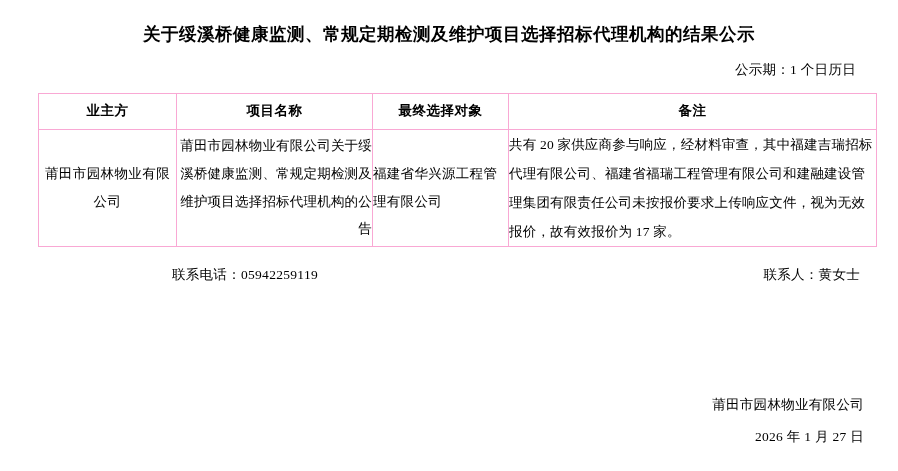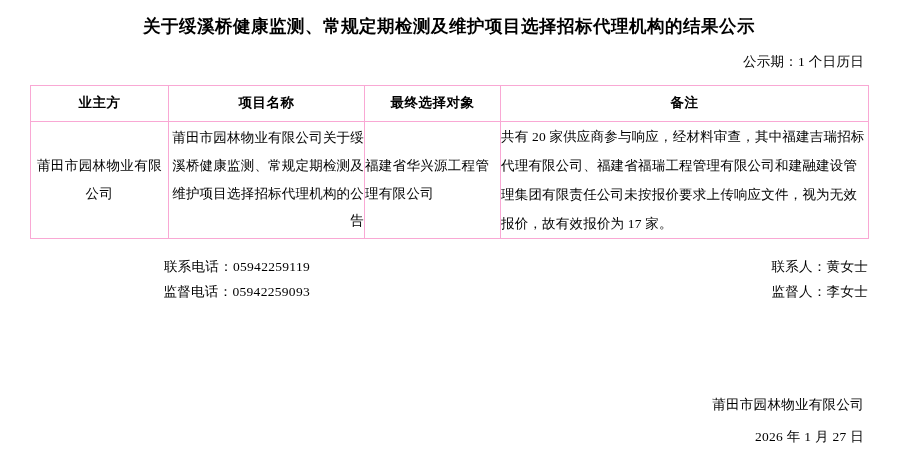--- a/index.html
+++ b/index.html
@@ -12,21 +12,21 @@
     height: 471px;
     font-family: "Liberation Serif", "DejaVu Serif", serif;
     color: #000000;
     overflow: hidden;
     position: relative;
   }
   .page {
     width: 898px;
     height: 460px;
     box-sizing: border-box;
-    padding: 0;
+    padding: 8px;
     position: relative;
   }
   .doc-title {
     text-align: center;
     font-size: 17.5px;
     font-weight: bold;
     letter-spacing: 0.5px;
     padding: 14px 40px 0 40px;
     line-height: 1.4;
   }
@@ -155,28 +155,20 @@
 
   <div class="contacts">
     <div class="contact-row">
       <div class="left">
         <span>联系电话：</span><span>05942259119</span>
       </div>
       <div class="right">
         <span>联系人：</span><span>黄女士</span>
       </div>
     </div>
-    <div class="contact-row">
-      <div class="left">
-        <span>监督电话：</span><span>05942259093</span>
-      </div>
-      <div class="right">
-        <span>监督人：</span><span>李女士</span>
-      </div>
-    </div>
   </div>
 
   <div class="footer">
     <div class="issuer">莆田市园林物业有限公司</div>
     <div class="date">2026 年 1 月 27 日</div>
   </div>
 
 </div>
 
 </body></html>

